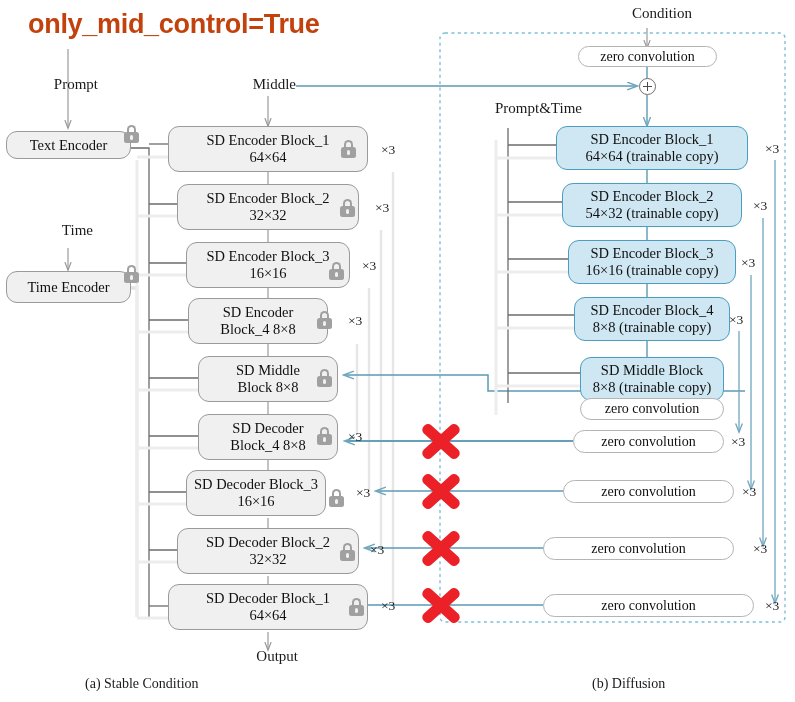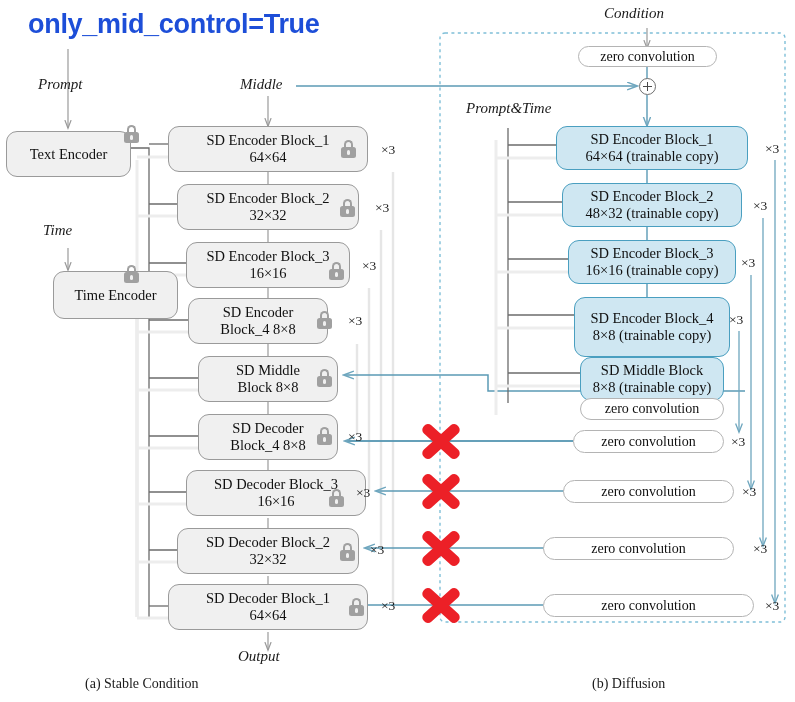--- a/index.html
+++ b/index.html
@@ -2,24 +2,24 @@
 <html><head>
 <meta charset="utf-8">
 <style>
   html,body{margin:0;padding:0;background:#ffffff;}
   body{width:795px;height:702px;position:relative;overflow:hidden;
        font-family:"Liberation Serif",serif;color:#1a1a1a;}
   #stage{position:absolute;left:0;top:0;width:795px;height:702px;}
   #svglayer{position:absolute;left:0;top:0;width:795px;height:702px;}
 
   .title{position:absolute;left:28px;top:9px;font-family:"Liberation Sans",sans-serif;
-         font-weight:bold;font-size:27px;color:#1d4ed8;letter-spacing:-0.3px;white-space:nowrap;}
+         font-weight:bold;font-size:27px;color:#c2410c;letter-spacing:-0.3px;white-space:nowrap;}
 
   .lbl{position:absolute;font-family:"Liberation Serif",serif;font-size:15px;
-       color:#1a1a1a;white-space:nowrap;text-align:left;font-style:italic;}
+       color:#1a1a1a;white-space:nowrap;text-align:right;}
   .caption{position:absolute;font-family:"Liberation Serif",serif;font-size:14px;color:#1a1a1a;white-space:nowrap;}
 
   .blk{position:absolute;box-sizing:border-box;border:1px solid #9a9a9a;border-radius:11px;
        background:#f0f0f0;display:flex;flex-direction:column;align-items:center;justify-content:center;
        font-size:14.5px;line-height:1.14;text-align:center;color:#101010;}
   .blk.trn{background:#cfe7f2;border:1px solid #4a9fc0;}
   .blk.plain{background:#ffffff;border:1px solid #b4b4b4;border-radius:13px;}
   .blk .l1{white-space:nowrap;}
   .blk .l2{white-space:nowrap;}
   .blk.one .l1{white-space:nowrap;}
@@ -173,30 +173,30 @@
   <div class="lbl" style="left:38px;top:76px;width:60px;">Prompt</div>
   <div class="lbl" style="left:43px;top:222px;width:50px;">Time</div>
   <div class="lbl" style="left:240px;top:76px;width:56px;">Middle</div>
   <div class="lbl" style="left:238px;top:648px;width:60px;">Output</div>
   <div class="lbl" style="left:604px;top:5px;width:88px;">Condition</div>
   <div class="lbl" style="left:466px;top:100px;width:116px;">Prompt&amp;Time</div>
 
   <div class="caption" style="left:85px;top:676px;">(a) Stable Condition</div>
   <div class="caption" style="left:592px;top:676px;">(b) Diffusion</div>
 
-  <div class="blk one" style="left:6px;top:131px;width:125px;height:46px;">
+  <div class="blk one" style="left:6px;top:131px;width:125px;height:28px;">
     <span class="l1">Text Encoder</span>
   </div>
   <div class="lock" style="left:124px;top:125px;">
       <i class="shk"></i>
       <i class="bdy"></i>
       <i class="kh"></i>
     </div>
 
-  <div class="blk one" style="left:6px;top:271px;width:125px;height:48px;margin-left:47px;">
+  <div class="blk one" style="left:6px;top:271px;width:125px;height:32px;">
     <span class="l1">Time Encoder</span>
   </div>
   <div class="lock" style="left:124px;top:265px;">
       <i class="shk"></i>
       <i class="bdy"></i>
       <i class="kh"></i>
     </div>
 
   <div class="blk" style="left:168px;top:126px;width:200px;height:46px;">
     <span class="l1">SD Encoder Block_1</span>
@@ -256,21 +256,21 @@
     <span class="l1">SD Decoder</span>
     <span class="l2">Block_4 8×8</span>
   </div>
   <div class="lock" style="left:317px;top:427px;">
       <i class="shk"></i>
       <i class="bdy"></i>
       <i class="kh"></i>
     </div>
   <div class="x3" style="left:348px;top:429px;">×3</div>
 
-  <div class="blk" style="left:186px;top:470px;width:180px;height:46px;">
+  <div class="blk" style="left:186px;top:470px;width:140px;height:46px;">
     <span class="l1">SD Decoder Block_3</span>
     <span class="l2">16×16</span>
   </div>
   <div class="lock" style="left:329px;top:489px;">
       <i class="shk"></i>
       <i class="bdy"></i>
       <i class="kh"></i>
     </div>
   <div class="x3" style="left:356px;top:485px;">×3</div>
 
@@ -305,31 +305,31 @@
     </div>
 
   <div class="blk trn" style="left:556px;top:126px;width:192px;height:44px;">
     <span class="l1">SD Encoder Block_1</span>
     <span class="l2">64×64 (trainable copy)</span>
   </div>
   <div class="x3" style="left:765px;top:141px;">×3</div>
 
   <div class="blk trn" style="left:562px;top:183px;width:180px;height:44px;">
     <span class="l1">SD Encoder Block_2</span>
-    <span class="l2">48×32 (trainable copy)</span>
+    <span class="l2">54×32 (trainable copy)</span>
   </div>
   <div class="x3" style="left:753px;top:198px;">×3</div>
 
   <div class="blk trn" style="left:568px;top:240px;width:168px;height:44px;">
     <span class="l1">SD Encoder Block_3</span>
     <span class="l2">16×16 (trainable copy)</span>
   </div>
   <div class="x3" style="left:741px;top:255px;">×3</div>
 
-  <div class="blk trn" style="left:574px;top:297px;width:156px;height:60px;align-items:center;">
+  <div class="blk trn" style="left:574px;top:297px;width:156px;height:44px;align-items:center;">
     <span class="l1">SD Encoder Block_4</span>
     <span class="l2">8×8 (trainable copy)</span>
   </div>
   <div class="x3" style="left:729px;top:312px;">×3</div>
 
   <div class="blk trn" style="left:580px;top:357px;width:144px;height:44px;">
     <span class="l1">SD Middle Block</span>
     <span class="l2">8×8 (trainable copy)</span>
   </div>
 

